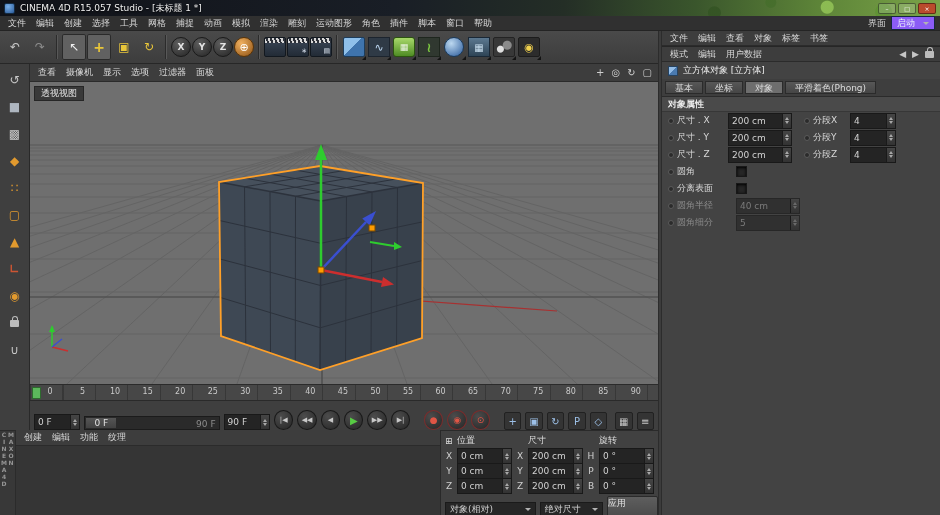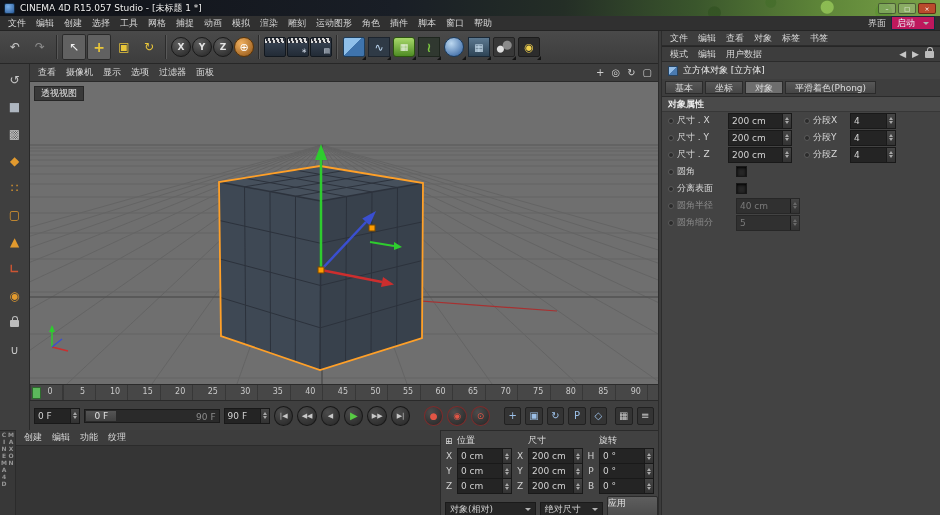--- a/index.html
+++ b/index.html
@@ -21,21 +21,21 @@
   .titlebar .title{color:#f0f0f0;text-shadow:0 1px 2px #000}
   .win-controls{margin-left:auto;display:flex;gap:2px}
   .win-btn{width:18px;height:11px;background:rgba(255,255,255,.18);border:1px solid rgba(0,0,0,.45);border-radius:2px;
     font-size:6px;line-height:9px;text-align:center;color:#fff}
   .win-btn.close{background:rgba(198,60,40,.85)}
 
   
   .menubar{left:0;top:16px;width:940px;height:15px;background:#303030;border-bottom:1px solid #242424;display:flex;align-items:center;padding:0 3px}
   .menu-item{padding:4px 5px;color:#d8d8d8;white-space:nowrap}
   .menubar-right{margin-left:auto;display:flex;align-items:center;gap:5px;padding-right:2px}
-  .layout-box{background:#be185d;border:1px solid #16283f;color:#ecf2fa;padding:0 5px;display:flex;align-items:center;gap:8px;height:14px}
+  .layout-box{background:#8b5cf6;border:1px solid #16283f;color:#ecf2fa;padding:0 5px;display:flex;align-items:center;gap:8px;height:14px}
 
   .sub-menubar{display:flex;align-items:center;padding:0 3px;background:#3d3d3d;border-bottom:1px solid #2b2b2b;height:100%}
 
   
   .toolbar{left:0;top:31px;width:658px;height:33px;background:linear-gradient(#4a4a4a,#3d3d3d);border-bottom:1px solid #272727;
     display:flex;align-items:center;gap:1px;padding:0 3px}
   .tool{width:24px;height:26px;display:flex;align-items:center;justify-content:center;border-radius:2px;position:relative;font-size:12px}
   .tool.active{background:#616161;box-shadow:inset 0 0 0 1px #2a2a2a}
   .tsep{width:0;height:24px;border-left:1px solid #2b2b2b;border-right:1px solid #585858;margin:0 3px}
   .tool-drop::after{content:"";position:absolute;right:0;bottom:0;border-left:4px solid transparent;border-bottom:4px solid #131313}
@@ -76,21 +76,21 @@
 
   
   .timeline{left:30px;top:384px;width:628px;height:16px;background:#474747;border-top:1px solid #2b2b2b;
     background-image:repeating-linear-gradient(90deg,rgba(0,0,0,.22) 0 1px,transparent 1px 32.5px)}
   .tick-labels{display:flex;justify-content:space-between;padding:2px 16px 0 14px;color:#cacaca;font-size:8px}
   .tick-labels span{width:12px;text-align:center}
   .frame-marker{position:absolute;left:2px;top:2px;width:9px;height:12px;background:#5cb85c;border:1px solid #2e6b2e}
 
   
   .transport{left:30px;top:400px;width:628px;height:30px;background:#3f3f3f;border-top:1px solid #2a2a2a;
-    display:flex;align-items:center;gap:4px;padding:0 4px}
+    display:flex;align-items:flex-end;gap:4px;padding:0 4px}
   .num-input{height:16px;background:#242424;border:1px solid #191919;display:flex;align-items:center;overflow:hidden}
   .num-input .val{padding:0 3px;color:#d2d2d2;flex:1;white-space:nowrap}
   .stepper{width:9px;align-self:stretch;background:linear-gradient(#454545,#333);border-left:1px solid #1a1a1a;
     display:flex;flex-direction:column;align-items:center;justify-content:center;gap:1px}
   .tri-up{width:0;height:0;border-left:2.5px solid transparent;border-right:2.5px solid transparent;border-bottom:3.5px solid #a8a8a8}
   .tri-down{width:0;height:0;border-left:2.5px solid transparent;border-right:2.5px solid transparent;border-top:3.5px solid #a8a8a8}
   .w48{width:48px}.w64{width:64px}.w46{width:46px}.w55{width:55px}
   .range-slider{width:140px;height:14px;background:#2a2a2a;border:1px solid #1b1b1b;position:relative}
   .range-handle{position:absolute;left:1px;top:1px;bottom:1px;width:30px;background:linear-gradient(#555,#424242);
     display:flex;align-items:center;justify-content:center;color:#e0e0e0}

